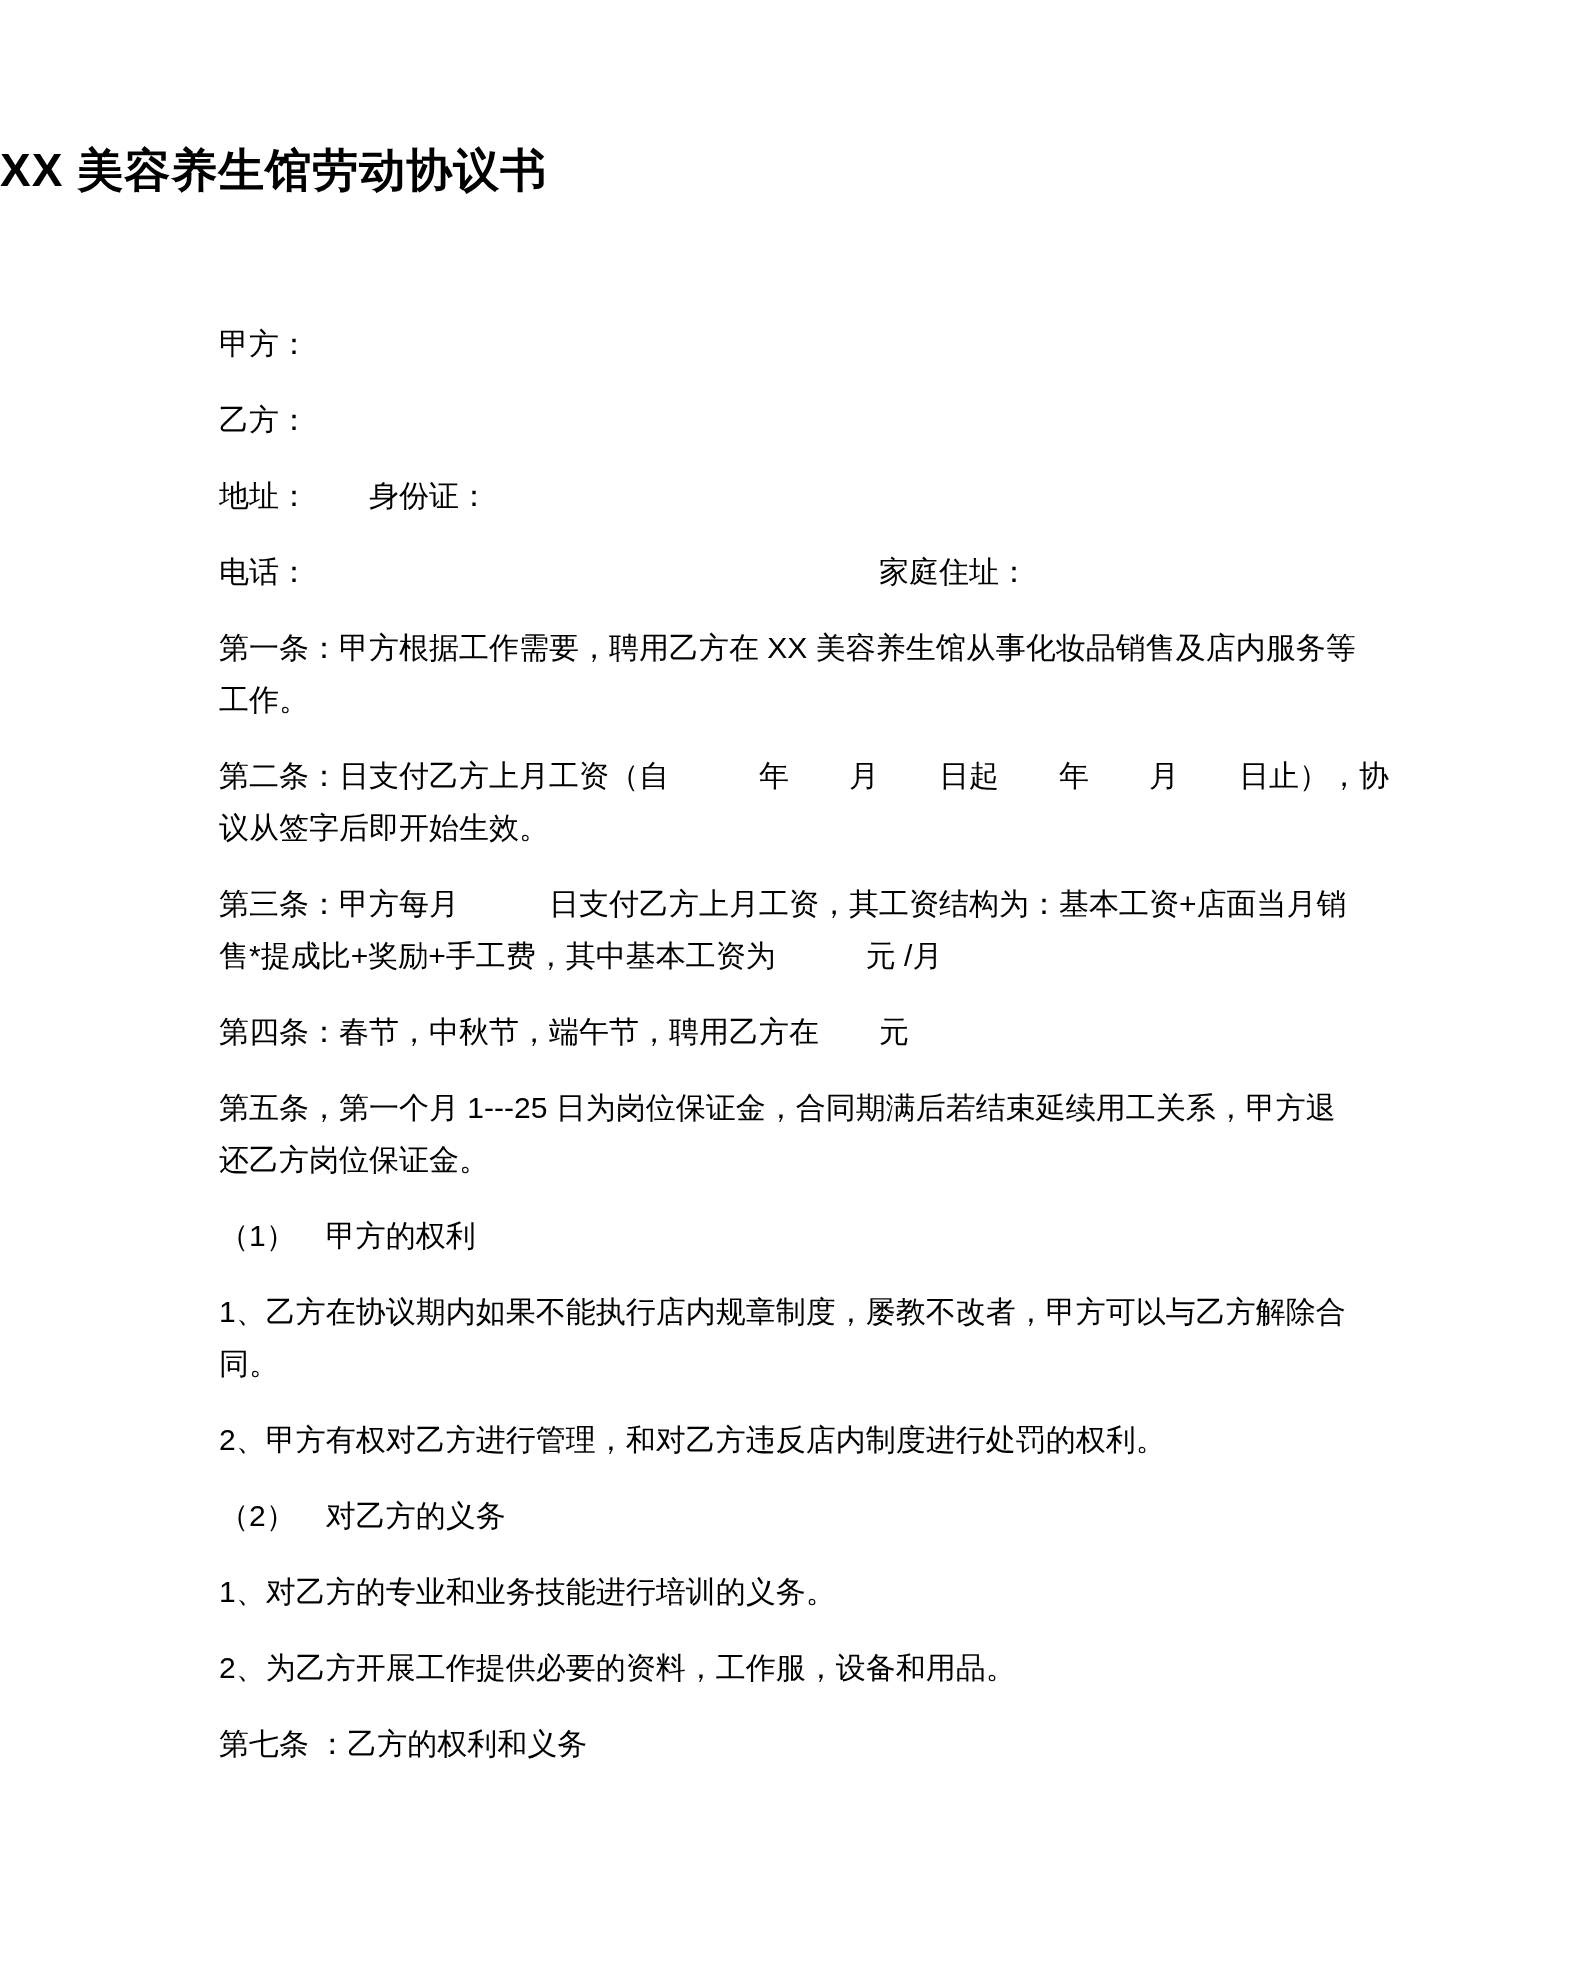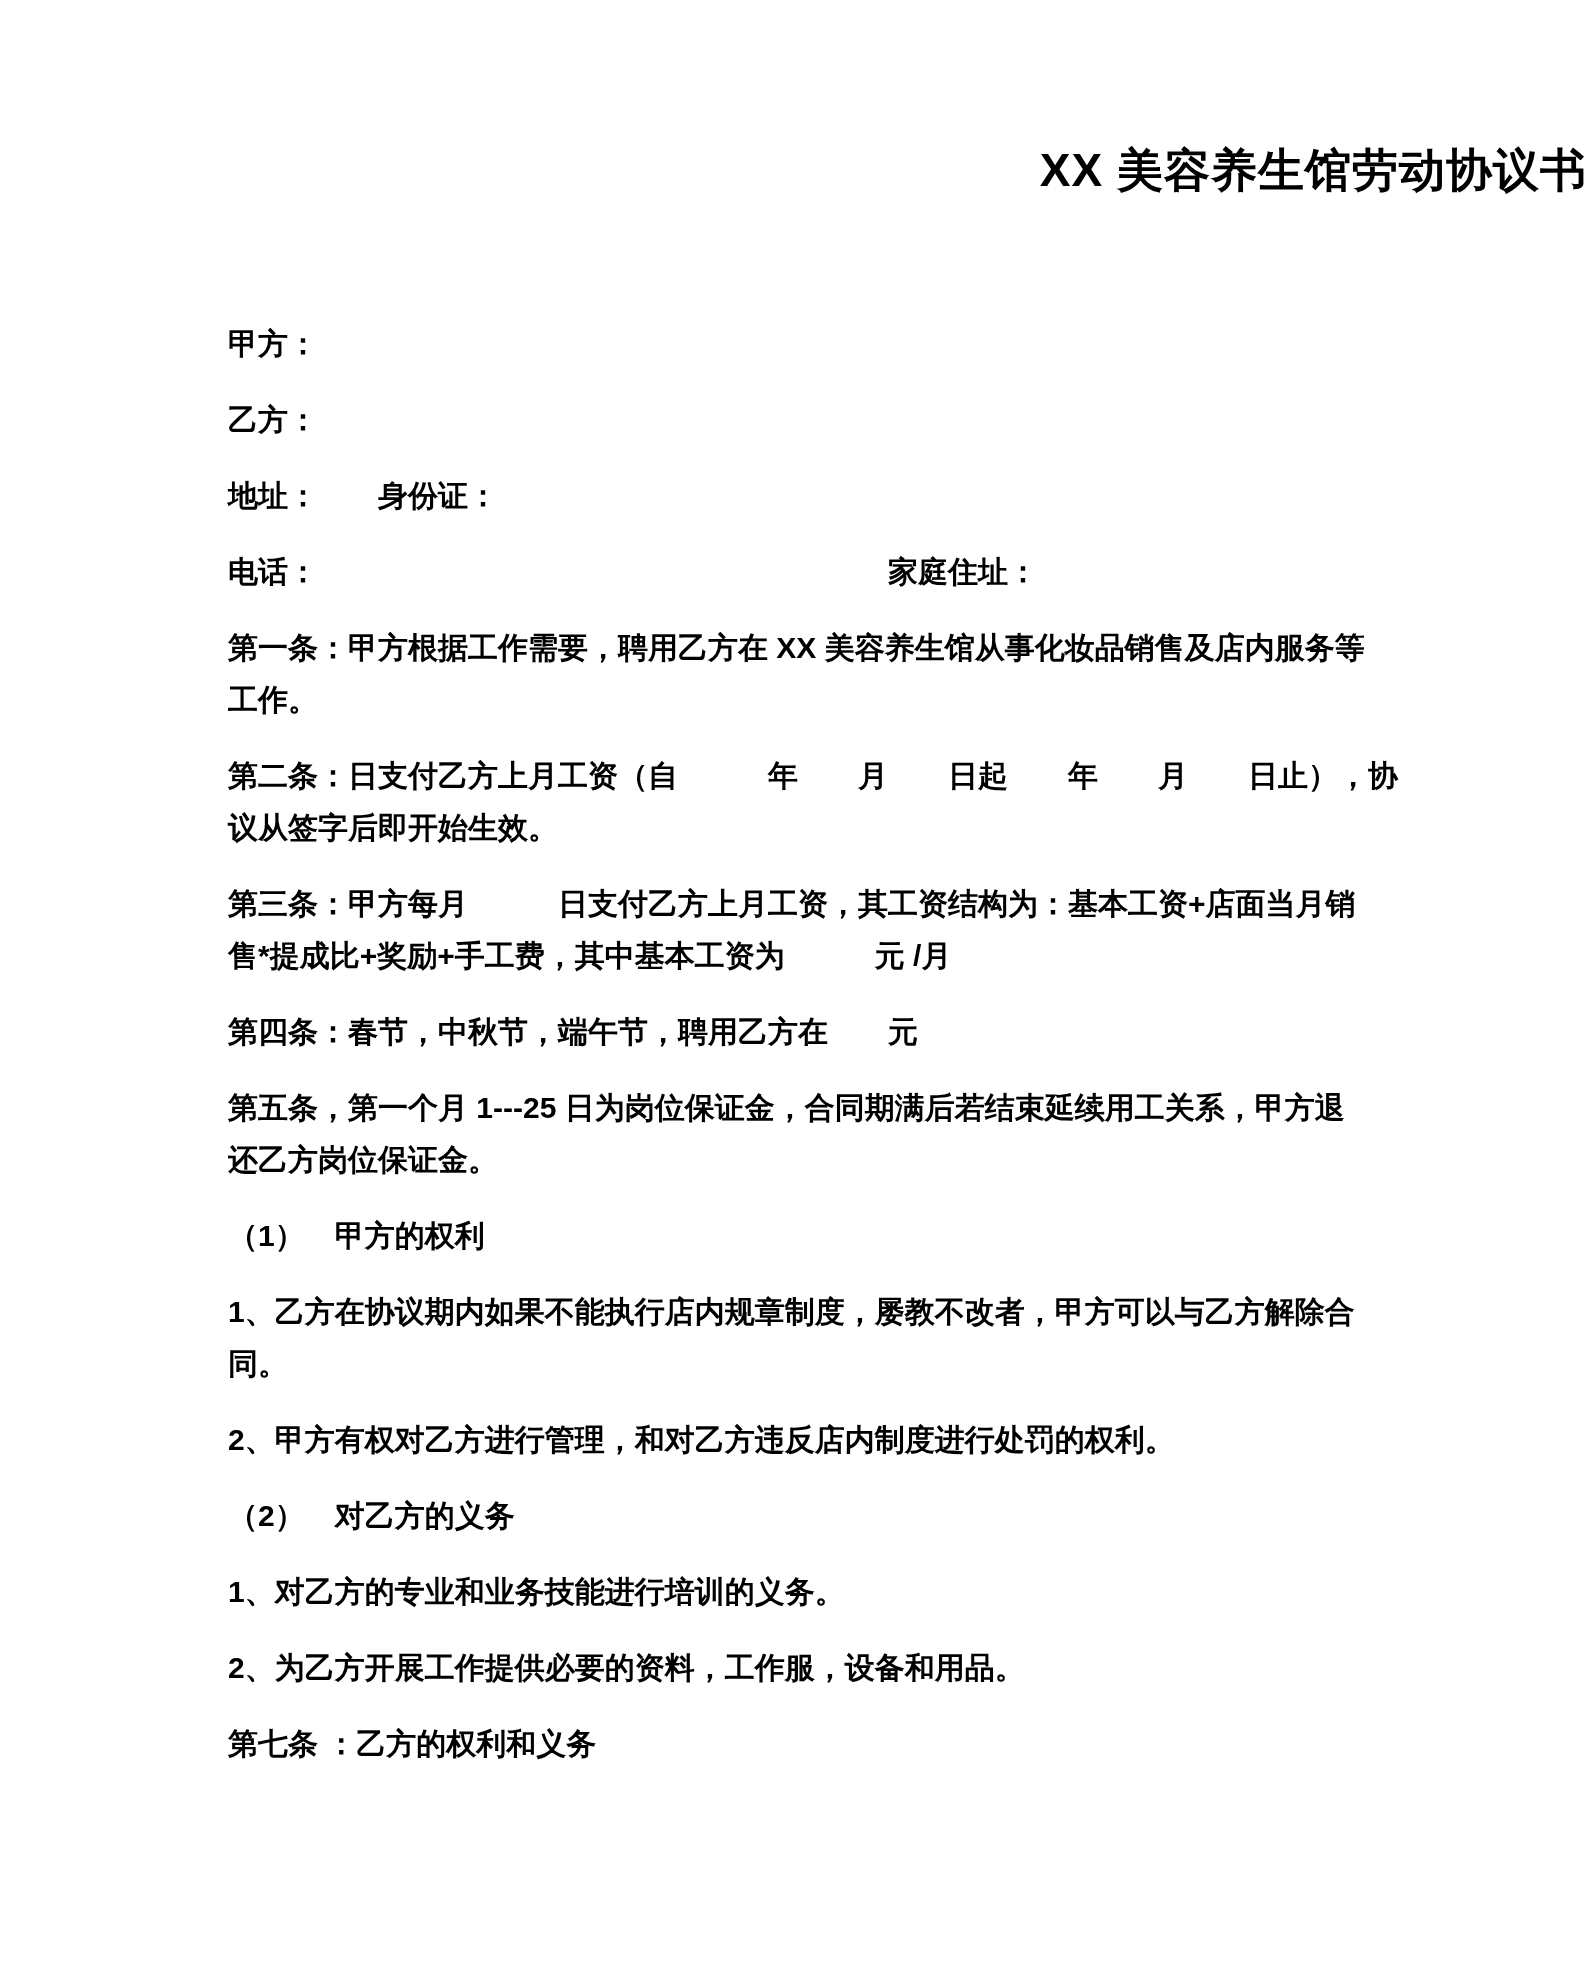--- a/index.html
+++ b/index.html
@@ -12,34 +12,34 @@
     width: 1587px;
     height: 1970px;
     background: #ffffff;
     color: #000000;
     font-family: "Liberation Sans", "DejaVu Sans", sans-serif;
     overflow: hidden;
   }
   .title {
     margin: 0;
     padding-top: 138px;
-    text-align: right;
+    text-align: left;
     font-size: 46px;
     font-weight: 700;
     line-height: 64px;
     letter-spacing: 1px;
   }
   .content {
     margin: 116px 0 0 212px;
     width: 1180px;
   }
   .para {
-    margin: 0 0 24px 16px;
+    margin: 0 0 24px 7px;
     font-size: 30px;
-    font-weight: 700;
+    font-weight: 400;
   }
   .line {
     display: block;
     line-height: 52px;
     white-space: pre;
   }
 </style>
 </head>
 <body>
 

